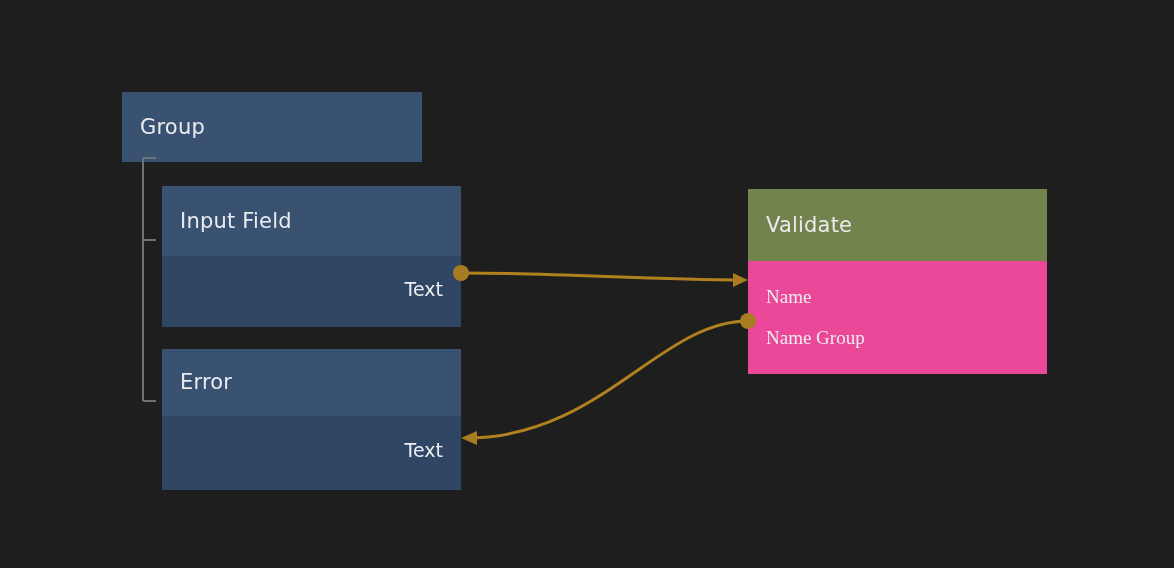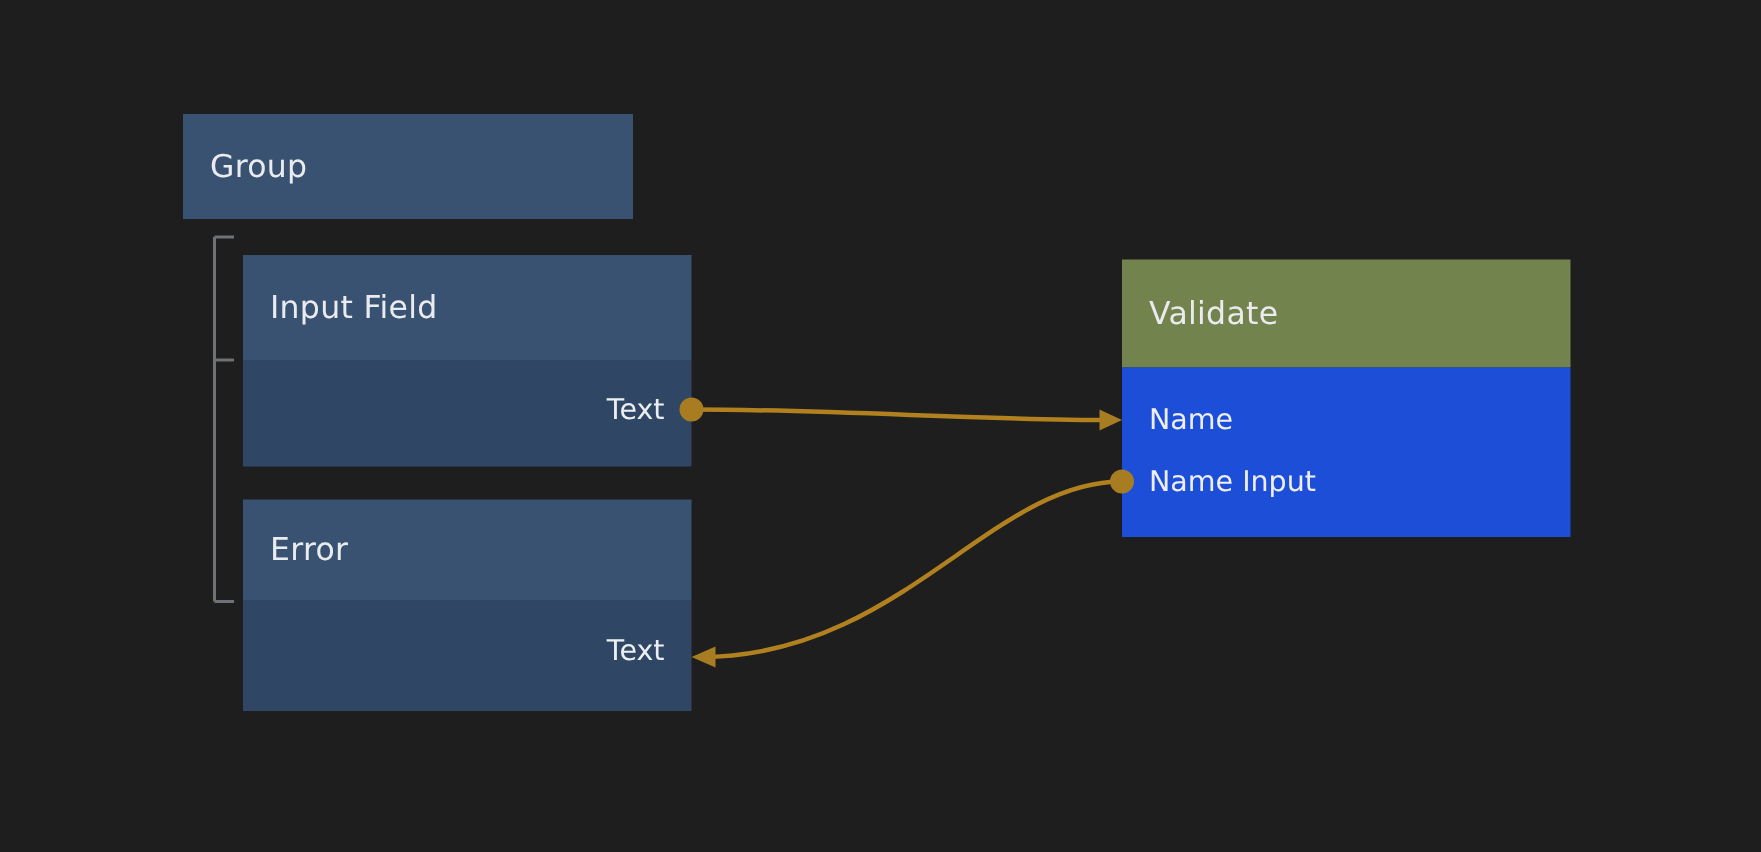--- a/index.html
+++ b/index.html
@@ -12,20 +12,21 @@
     width: 1174px;
     height: 568px;
     background: #1e1e1e;
     overflow: hidden;
     font-family: "DejaVu Sans", "Liberation Sans", sans-serif;
     -webkit-font-smoothing: antialiased;
   }
   .node {
     position: absolute;
     box-sizing: border-box;
+    margin-top: 16px;
   }
   .node-header {
     box-sizing: border-box;
     width: 100%;
     display: flex;
     align-items: center;
     padding-left: 18px;
   }
   .node-body {
     box-sizing: border-box;
@@ -37,21 +38,21 @@
     color: #e9ebee;
     font-size: 21px;
     letter-spacing: 0.2px;
     line-height: 1;
   }
   
   .blue .node-header { background: #3a5272; }
   .blue .node-body   { background: #2f4764; }
   
   .green .node-header { background: #73834d; }
-  .green .node-body   { background: #1d4ed8; }
+  .green .node-body   { background: #ec4899; font-family: Liberation Serif, serif; }
 
   .port-row {
     position: absolute;
     display: flex;
     align-items: center;
     height: 22px;
     color: #eceef1;
     font-size: 19px;
     line-height: 1;
     white-space: nowrap;
@@ -116,21 +117,21 @@
 
   <div class="node green" style="left:748px; top:173px; width:299px; height:140px;">
     <div class="node-header" style="height:72px;">
       <span class="node-title">Validate</span>
     </div>
     <div class="node-body" style="height:113px;">
       <div class="port-row in" style="top:24px;">
         <span>Name</span>
       </div>
       <div class="port-row in" style="top:65px;">
-        <span>Name Input</span>
+        <span>Name Group</span>
       </div>
     </div>
   </div>
 
   <svg id="wires" viewBox="0 0 1174 568">
 
     <g>
       <path class="group-bracket" d="M 143 158 L 143 401"></path>
       <path class="group-bracket" d="M 143 158 L 156 158"></path>
       <path class="group-bracket" d="M 143 240 L 156 240"></path>

